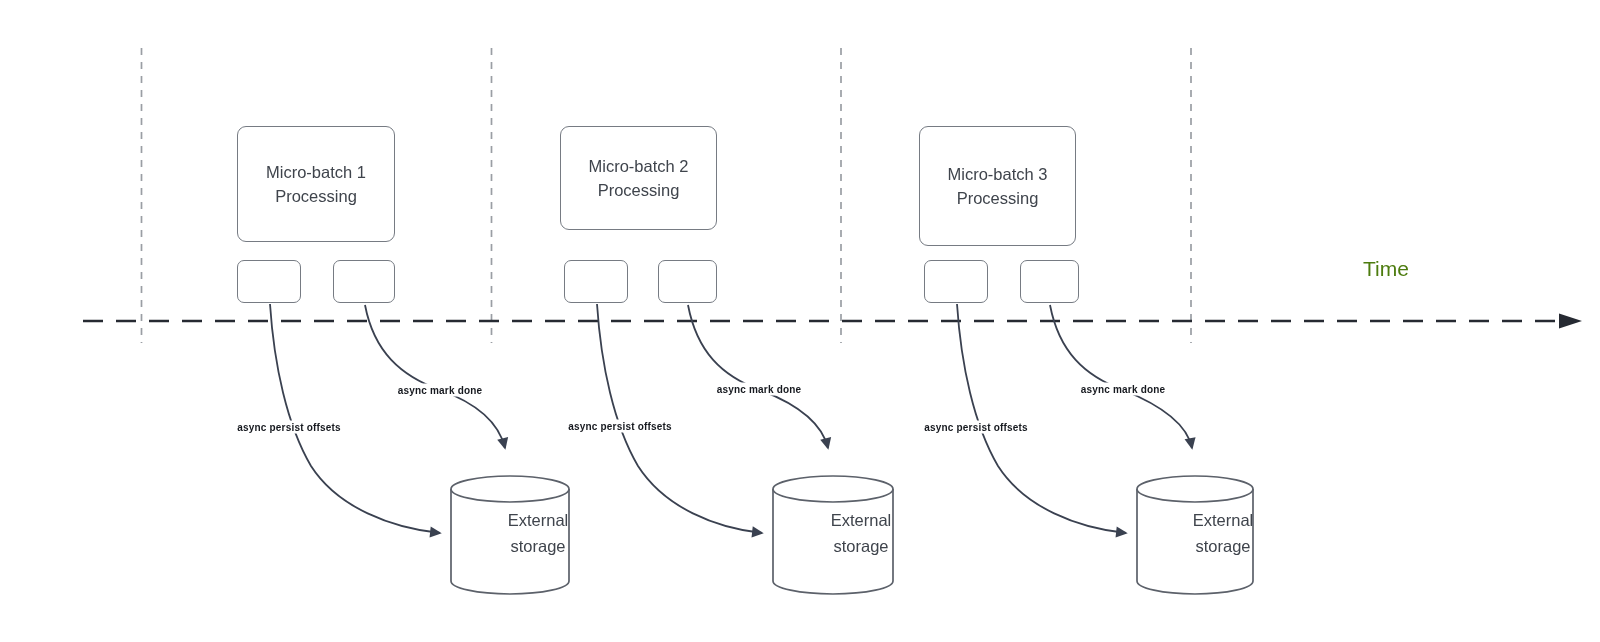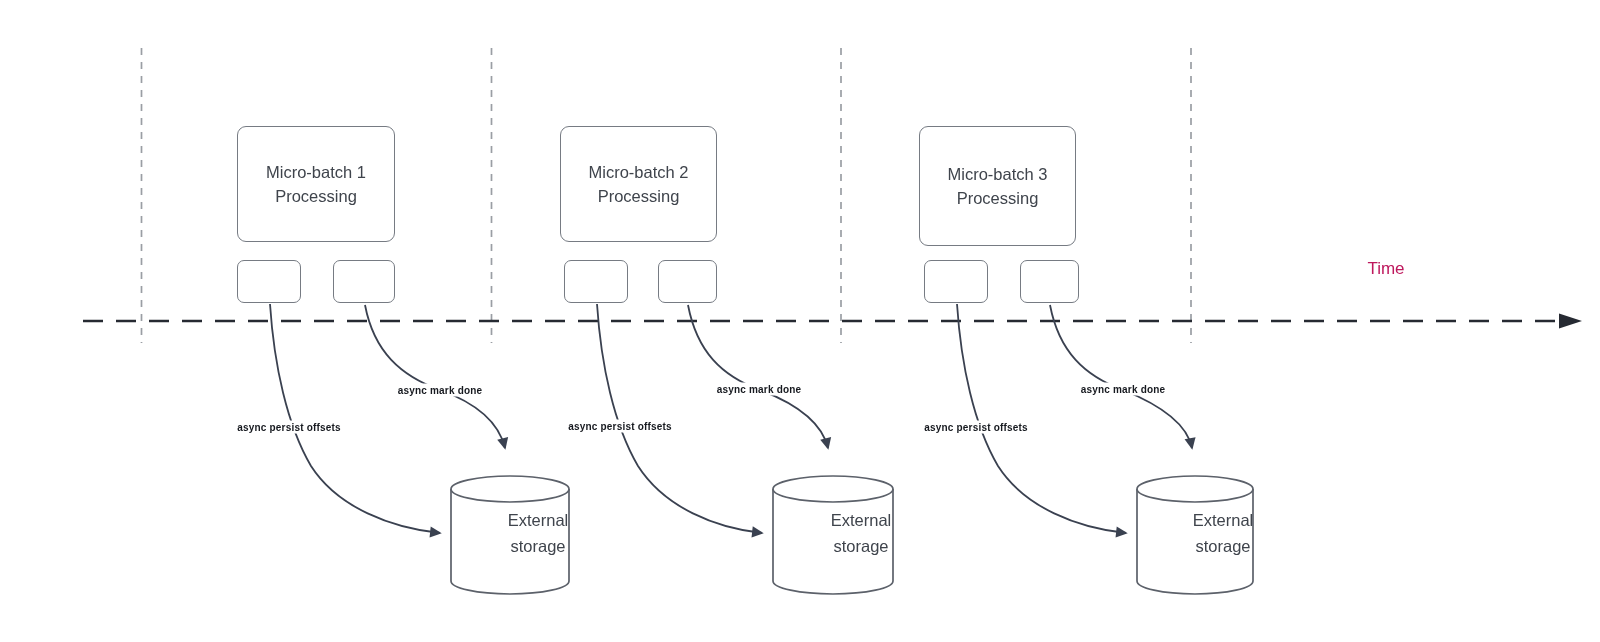--- a/index.html
+++ b/index.html
@@ -21,21 +21,21 @@
   .cyl-text{
     position:absolute;color:#3f444c;font-size:16.5px;line-height:26px;text-align:center;padding-left:28px;
   }
   .arrow-label{
     position:absolute;transform:translate(-50%,-50%);
     background:#ffffff;padding:1px 3px;white-space:nowrap;
     color:#16191f;font-size:10px;font-weight:bold;letter-spacing:.2px;
   }
   .time-label{
     position:absolute;transform:translate(-50%,-50%);
-    color:#be185d;font-size:17px;white-space:nowrap;
+    color:#4d7c0f;font-size:21px;white-space:nowrap;
   }
 </style>
 </head>
 <body>
 
 <div class="canvas">
 
   <svg class="layer" width="1600" height="642" viewBox="0 0 1600 642">
     <defs>
       <marker id="arrow" markerUnits="userSpaceOnUse" markerWidth="16" markerHeight="14" viewBox="0 0 12 12" refX="9.5" refY="6" orient="auto">
@@ -84,21 +84,21 @@
   </div>
   <div class="mini-box" style="left:237px;top:260px;width:64px;height:43px;"></div>
   <div class="mini-box" style="left:333px;top:260px;width:62px;height:43px;"></div>
   <div class="arrow-label" style="left:289px;top:427px;">async persist offsets</div>
   <div class="arrow-label" style="left:440px;top:390px;">async mark done</div>
   <div class="cyl-text" style="left:451px;top:507px;width:118px;">
     <div>External</div>
     <div>storage</div>
   </div>
 
-  <div class="proc-box" style="left:560px;top:126px;width:157px;height:116px;">
+  <div class="proc-box" style="left:560px;top:126px;width:157px;height:104px;">
     <div>Micro-batch 2</div>
     <div>Processing</div>
   </div>
   <div class="mini-box" style="left:564px;top:260px;width:64px;height:43px;"></div>
   <div class="mini-box" style="left:658px;top:260px;width:59px;height:43px;"></div>
   <div class="arrow-label" style="left:620px;top:426px;">async persist offsets</div>
   <div class="arrow-label" style="left:759px;top:389px;">async mark done</div>
   <div class="cyl-text" style="left:773px;top:507px;width:120px;">
     <div>External</div>
     <div>storage</div>

